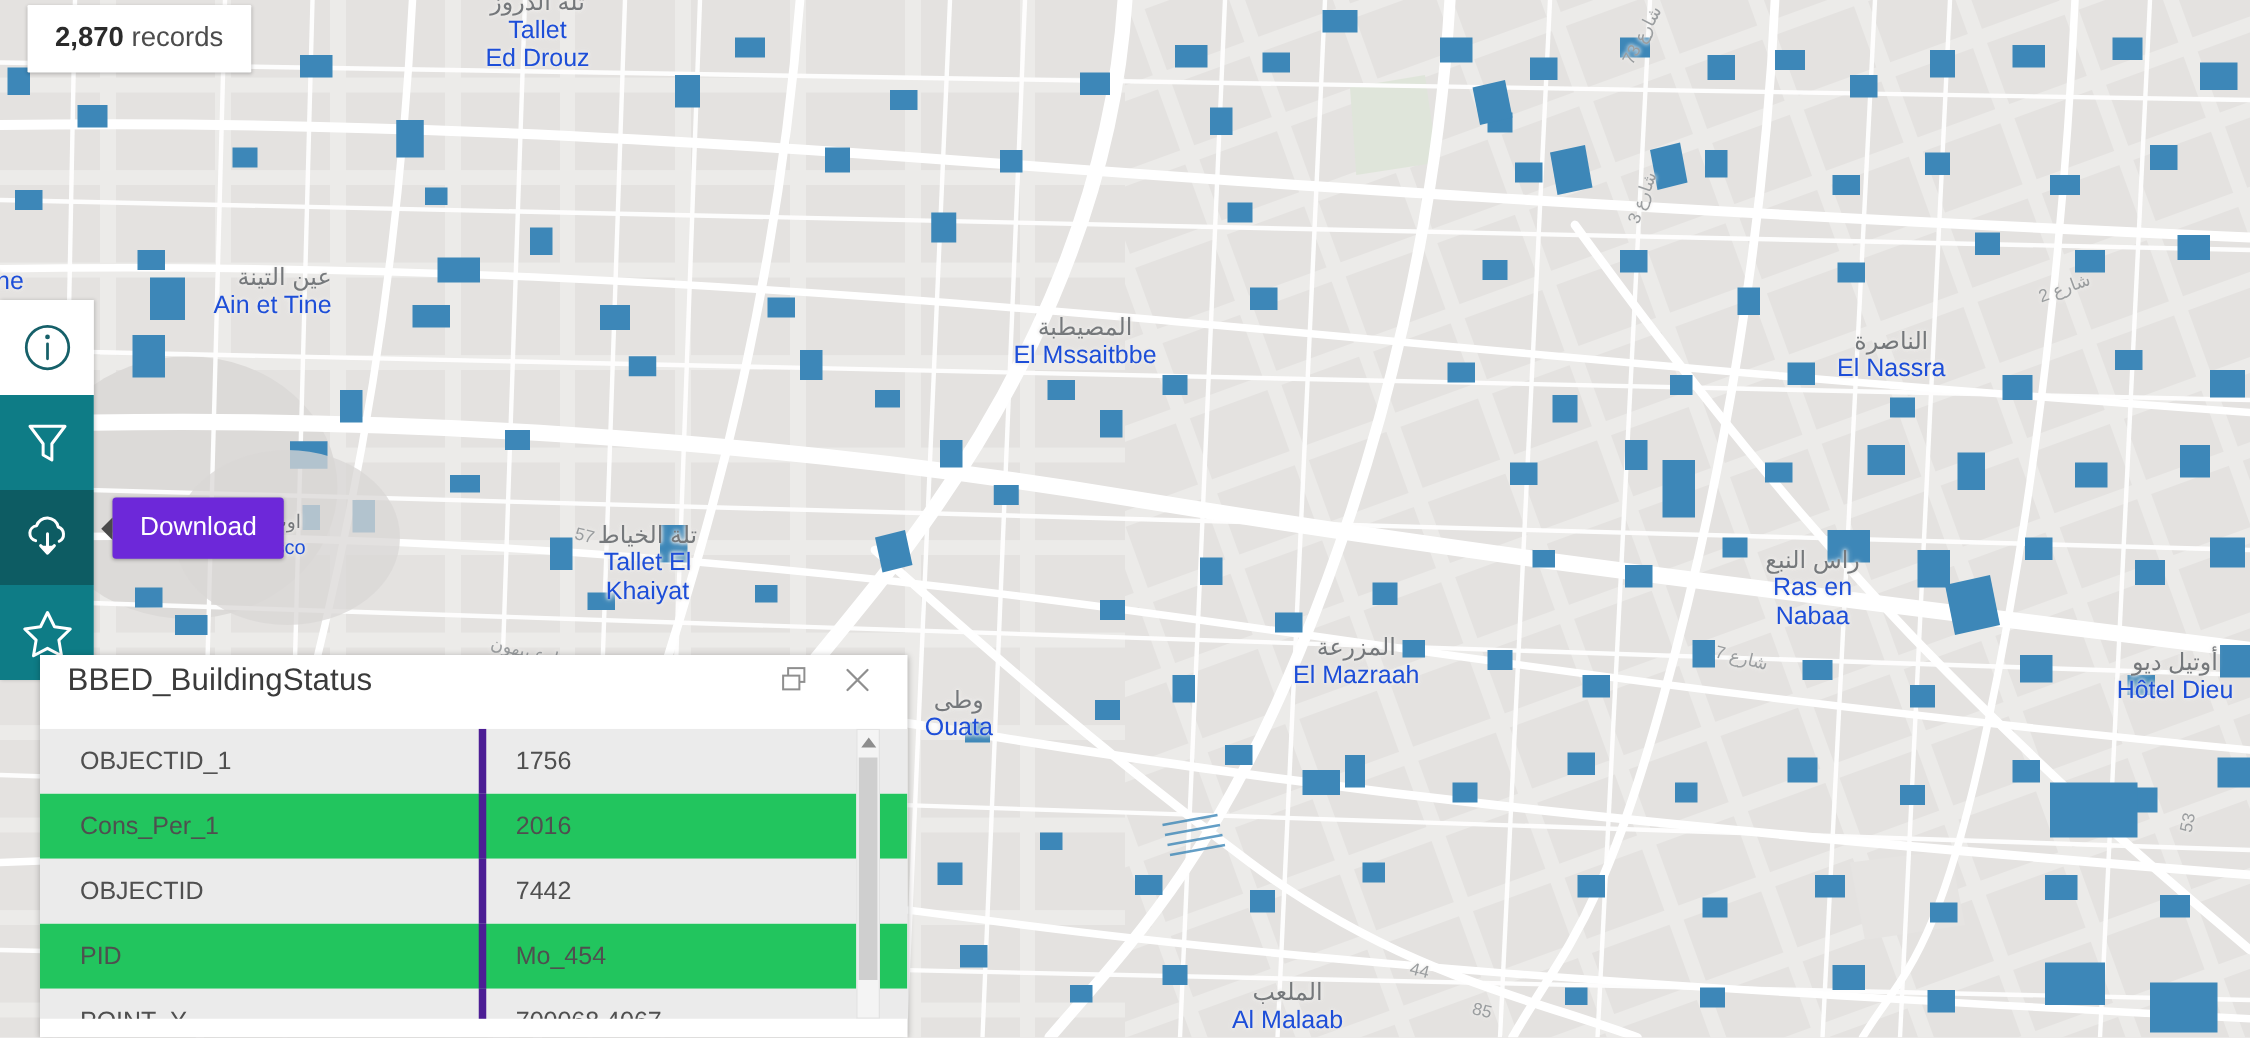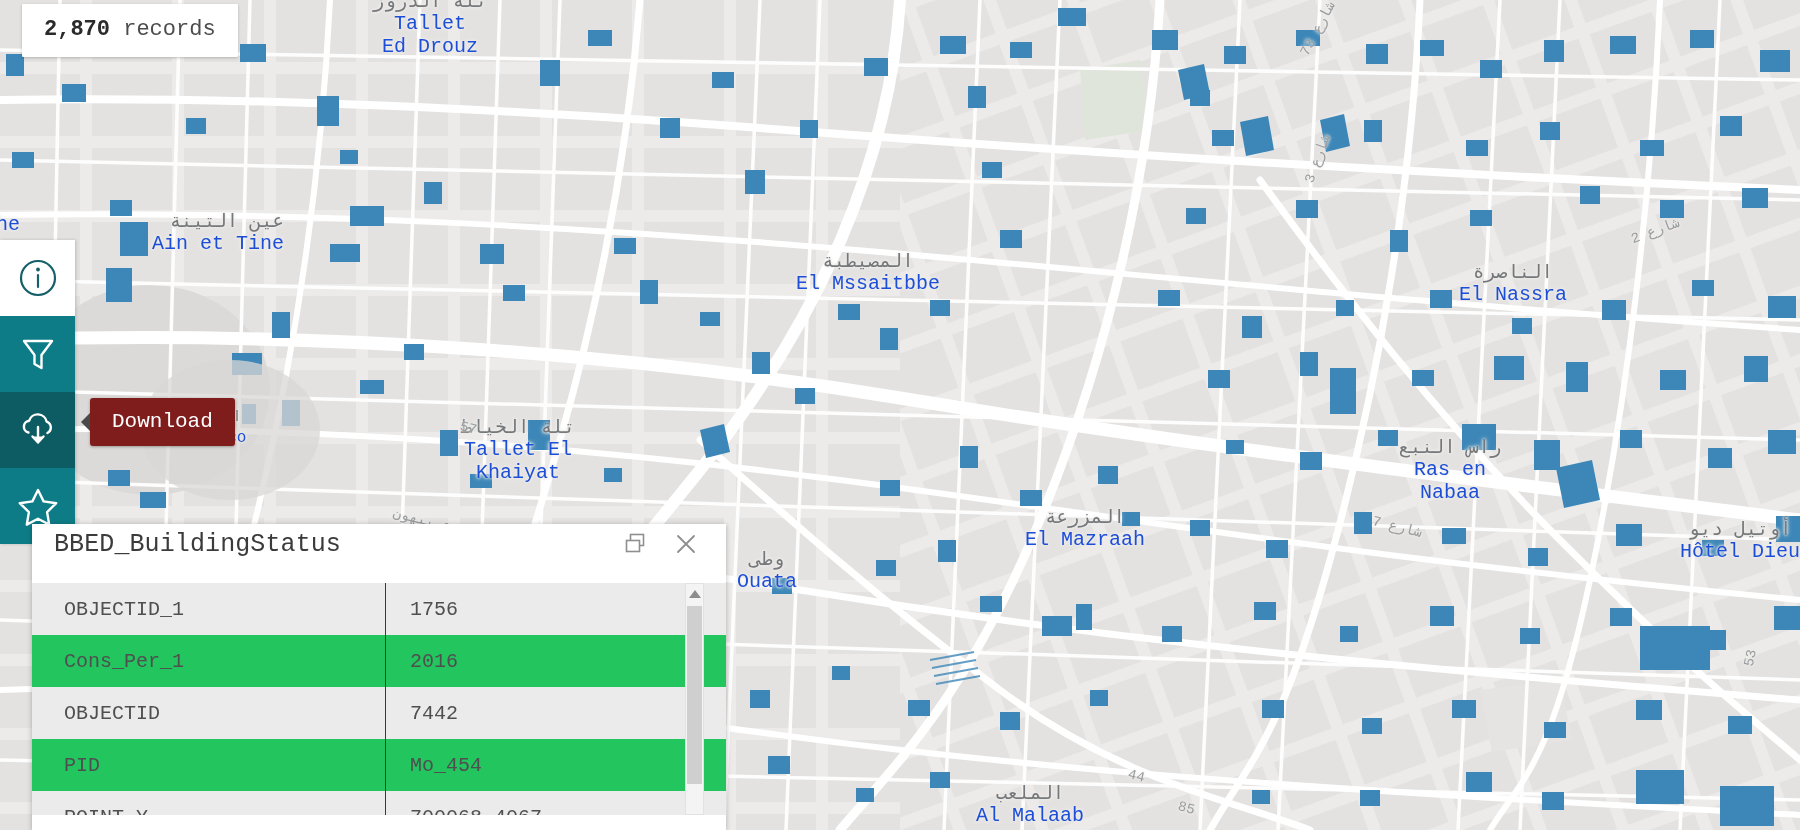--- a/index.html
+++ b/index.html
@@ -4,21 +4,21 @@
 <style>
   * { box-sizing: border-box; margin: 0; padding: 0; }
   html, body {
     width: 1800px;
     height: 830px;
     overflow: hidden;
     font-family: "Liberation Sans", sans-serif;
     background: #eceae8;
   }
 
-  #app { position: relative; width: 1800px; height: 830px; overflow: hidden; font-family: Liberation Mono, monospace; }
+  #app { position: relative; width: 1800px; height: 830px; overflow: hidden; }
 
   
   #map {
     position: absolute; inset: 0;
     background: #ecebe9;
   }
   .map-svg { position: absolute; inset: 0; width: 1800px; height: 830px; display:block; }
 
   
   .map-label {
@@ -80,21 +80,21 @@
   .tool-btn.active-white { background: #ffffff; }
   .tool-btn.teal { background: #0e7c86; }
   .tool-btn.teal-dark { background: #0d5c63; }
   .tool-btn.teal2 { background: #0e7c86; }
   .tool-btn svg { display: block; }
 
   
   #download-tooltip {
     position: absolute;
     left: 90px; top: 398px;
-    background: #7f1d1d;
+    background: #6d28d9;
     color: #ffffff;
     font-size: 21px;
     padding: 12px 22px 13px 22px;
     border-radius: 3px;
     white-space: nowrap;
     z-index: 60;
     box-shadow: 0 1px 3px rgba(0,0,0,.3);
   }
   #download-tooltip::before {
     content: "";
@@ -146,21 +146,21 @@
     table-layout: fixed;
   }
   #attr-table tr { height: 52px; }
   #attr-table tr.odd { background: #ebebeb; }
   #attr-table tr.even { background: #22c55e; }
   #attr-table td {
     font-size: 20px;
     color: #4f4f4f;
     padding: 0 0 0 32px;
     vertical-align: middle;
-    border-right: 1px solid #4c1d95;
+    border-right: 6px solid #4c1d95;
   }
   #attr-table td.val { border-right: none; padding-left: 24px; }
   #attr-table col.c1 { width: 322px; }
   #attr-table col.c2 { width: 310px; }
 
   
   #scroll-track {
     position: absolute;
     right: 22px; top: 0;
     width: 19px; height: 232px;

